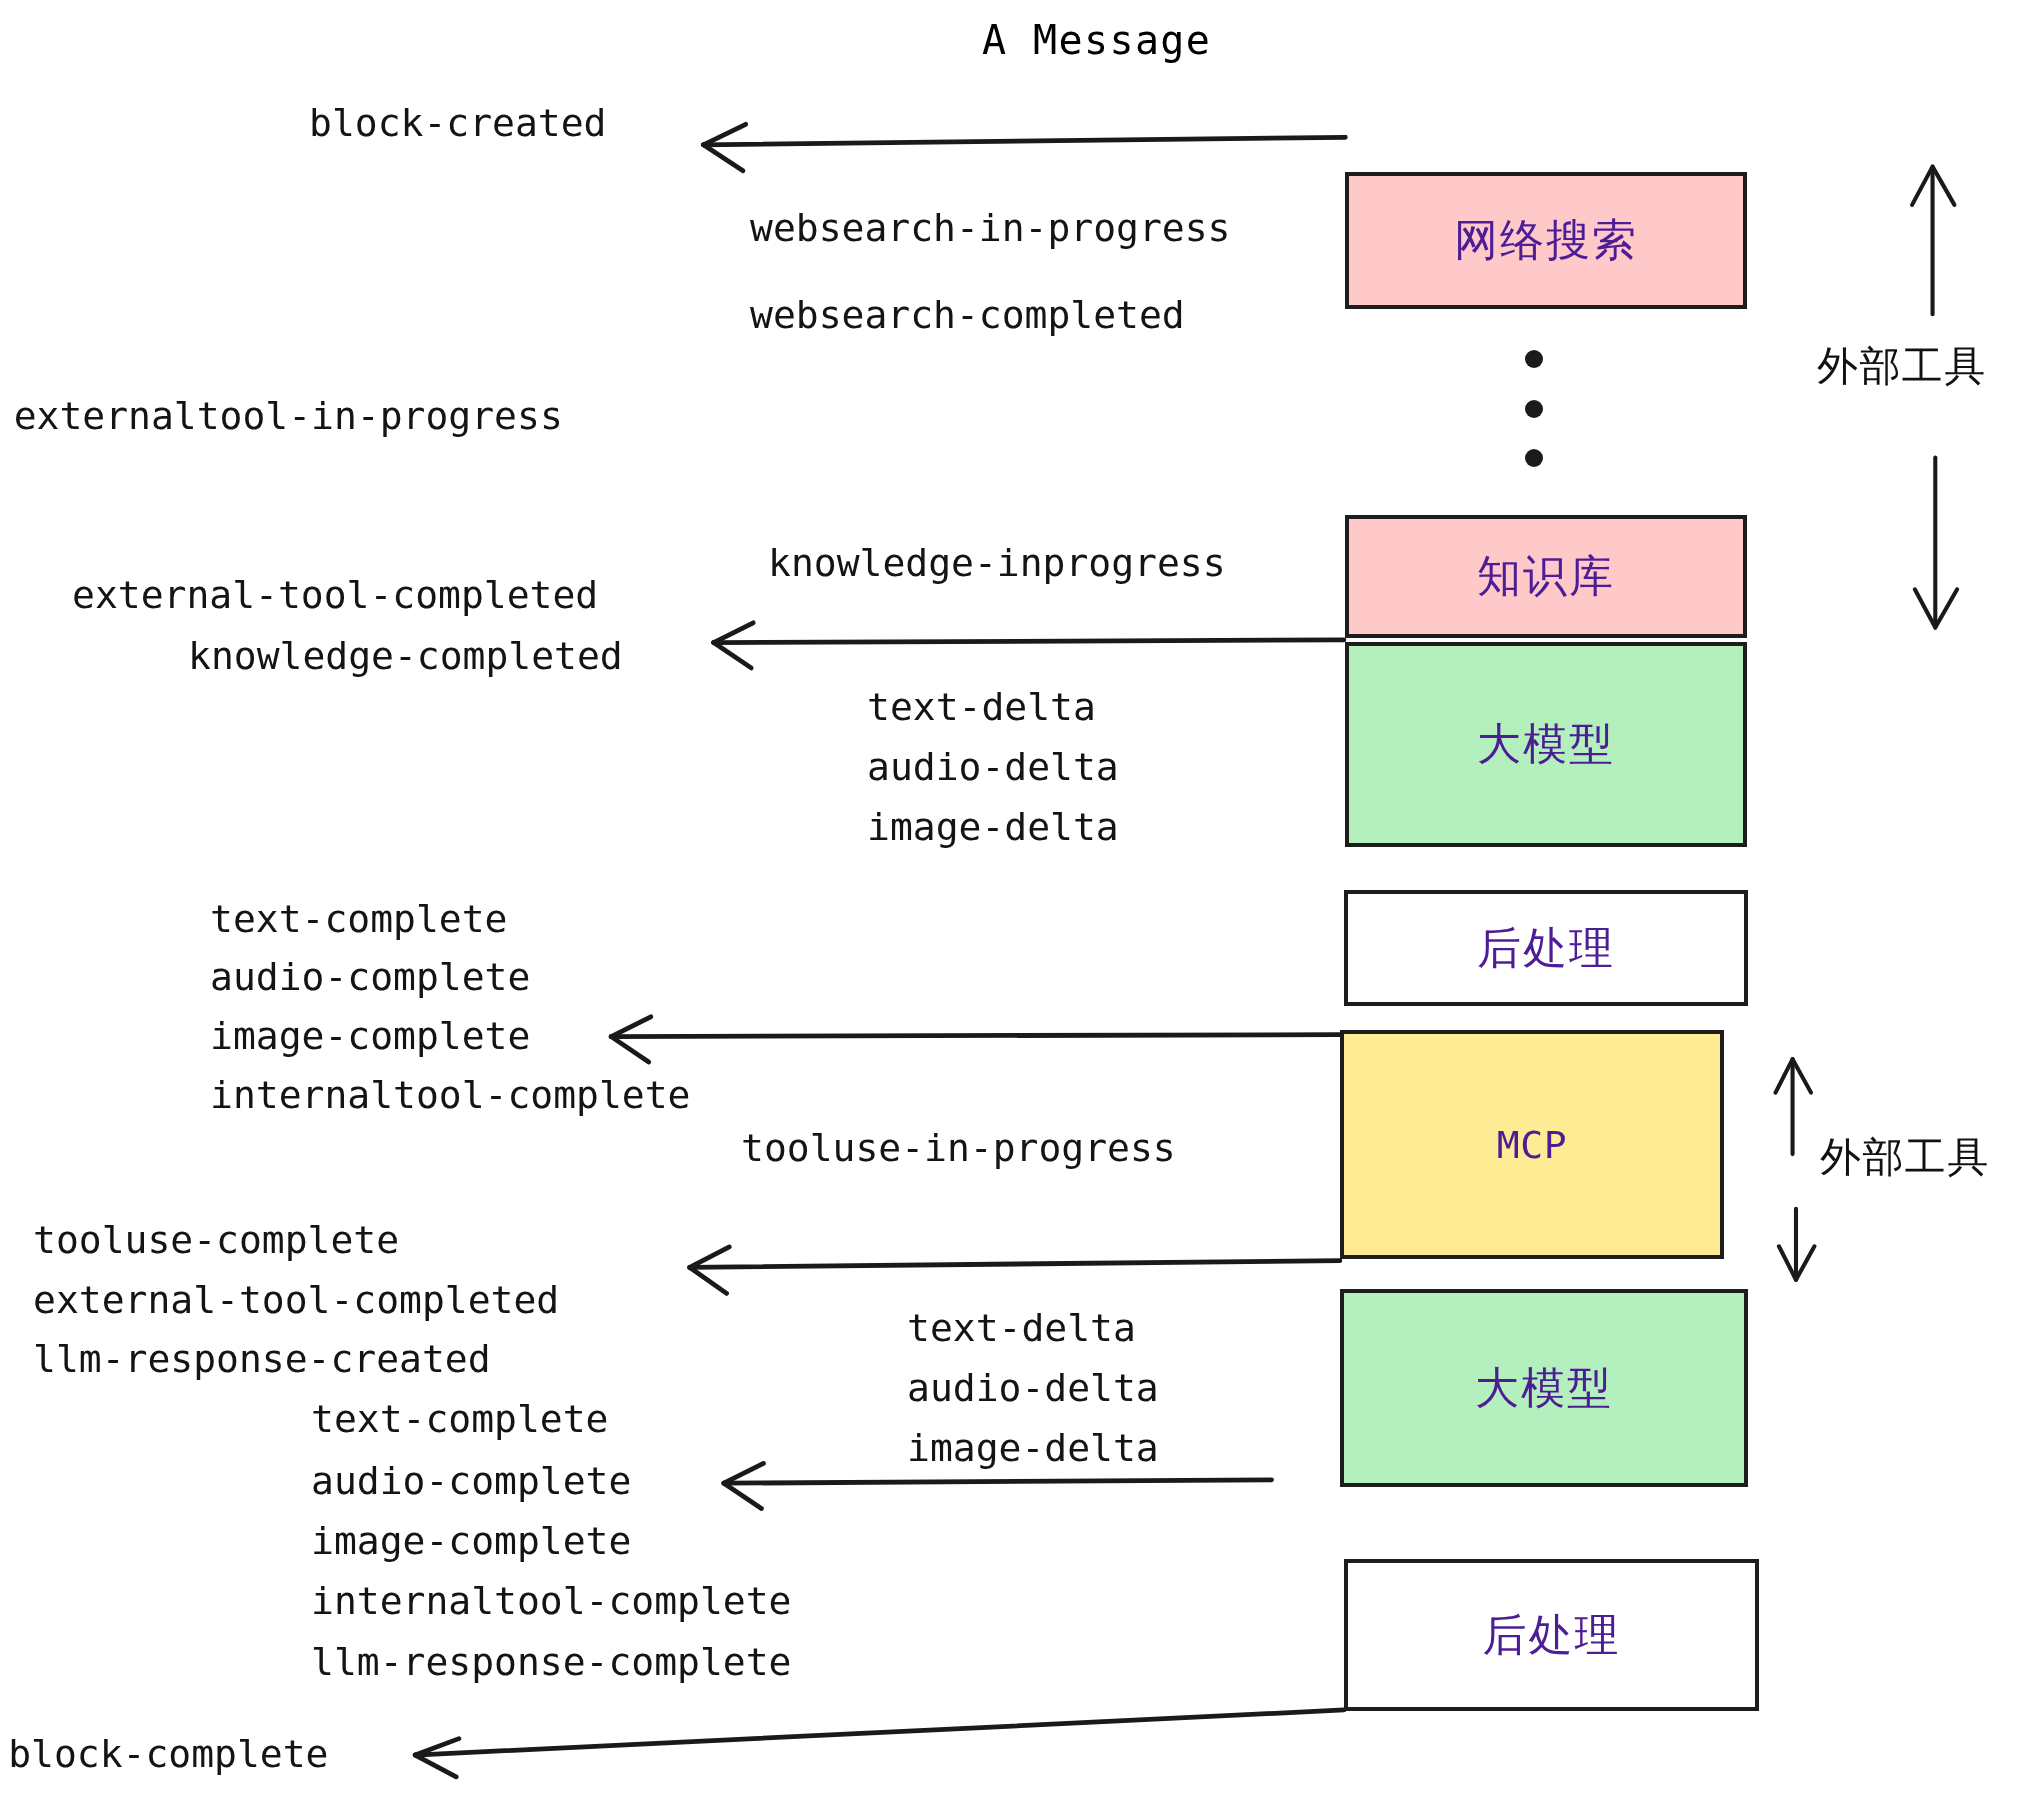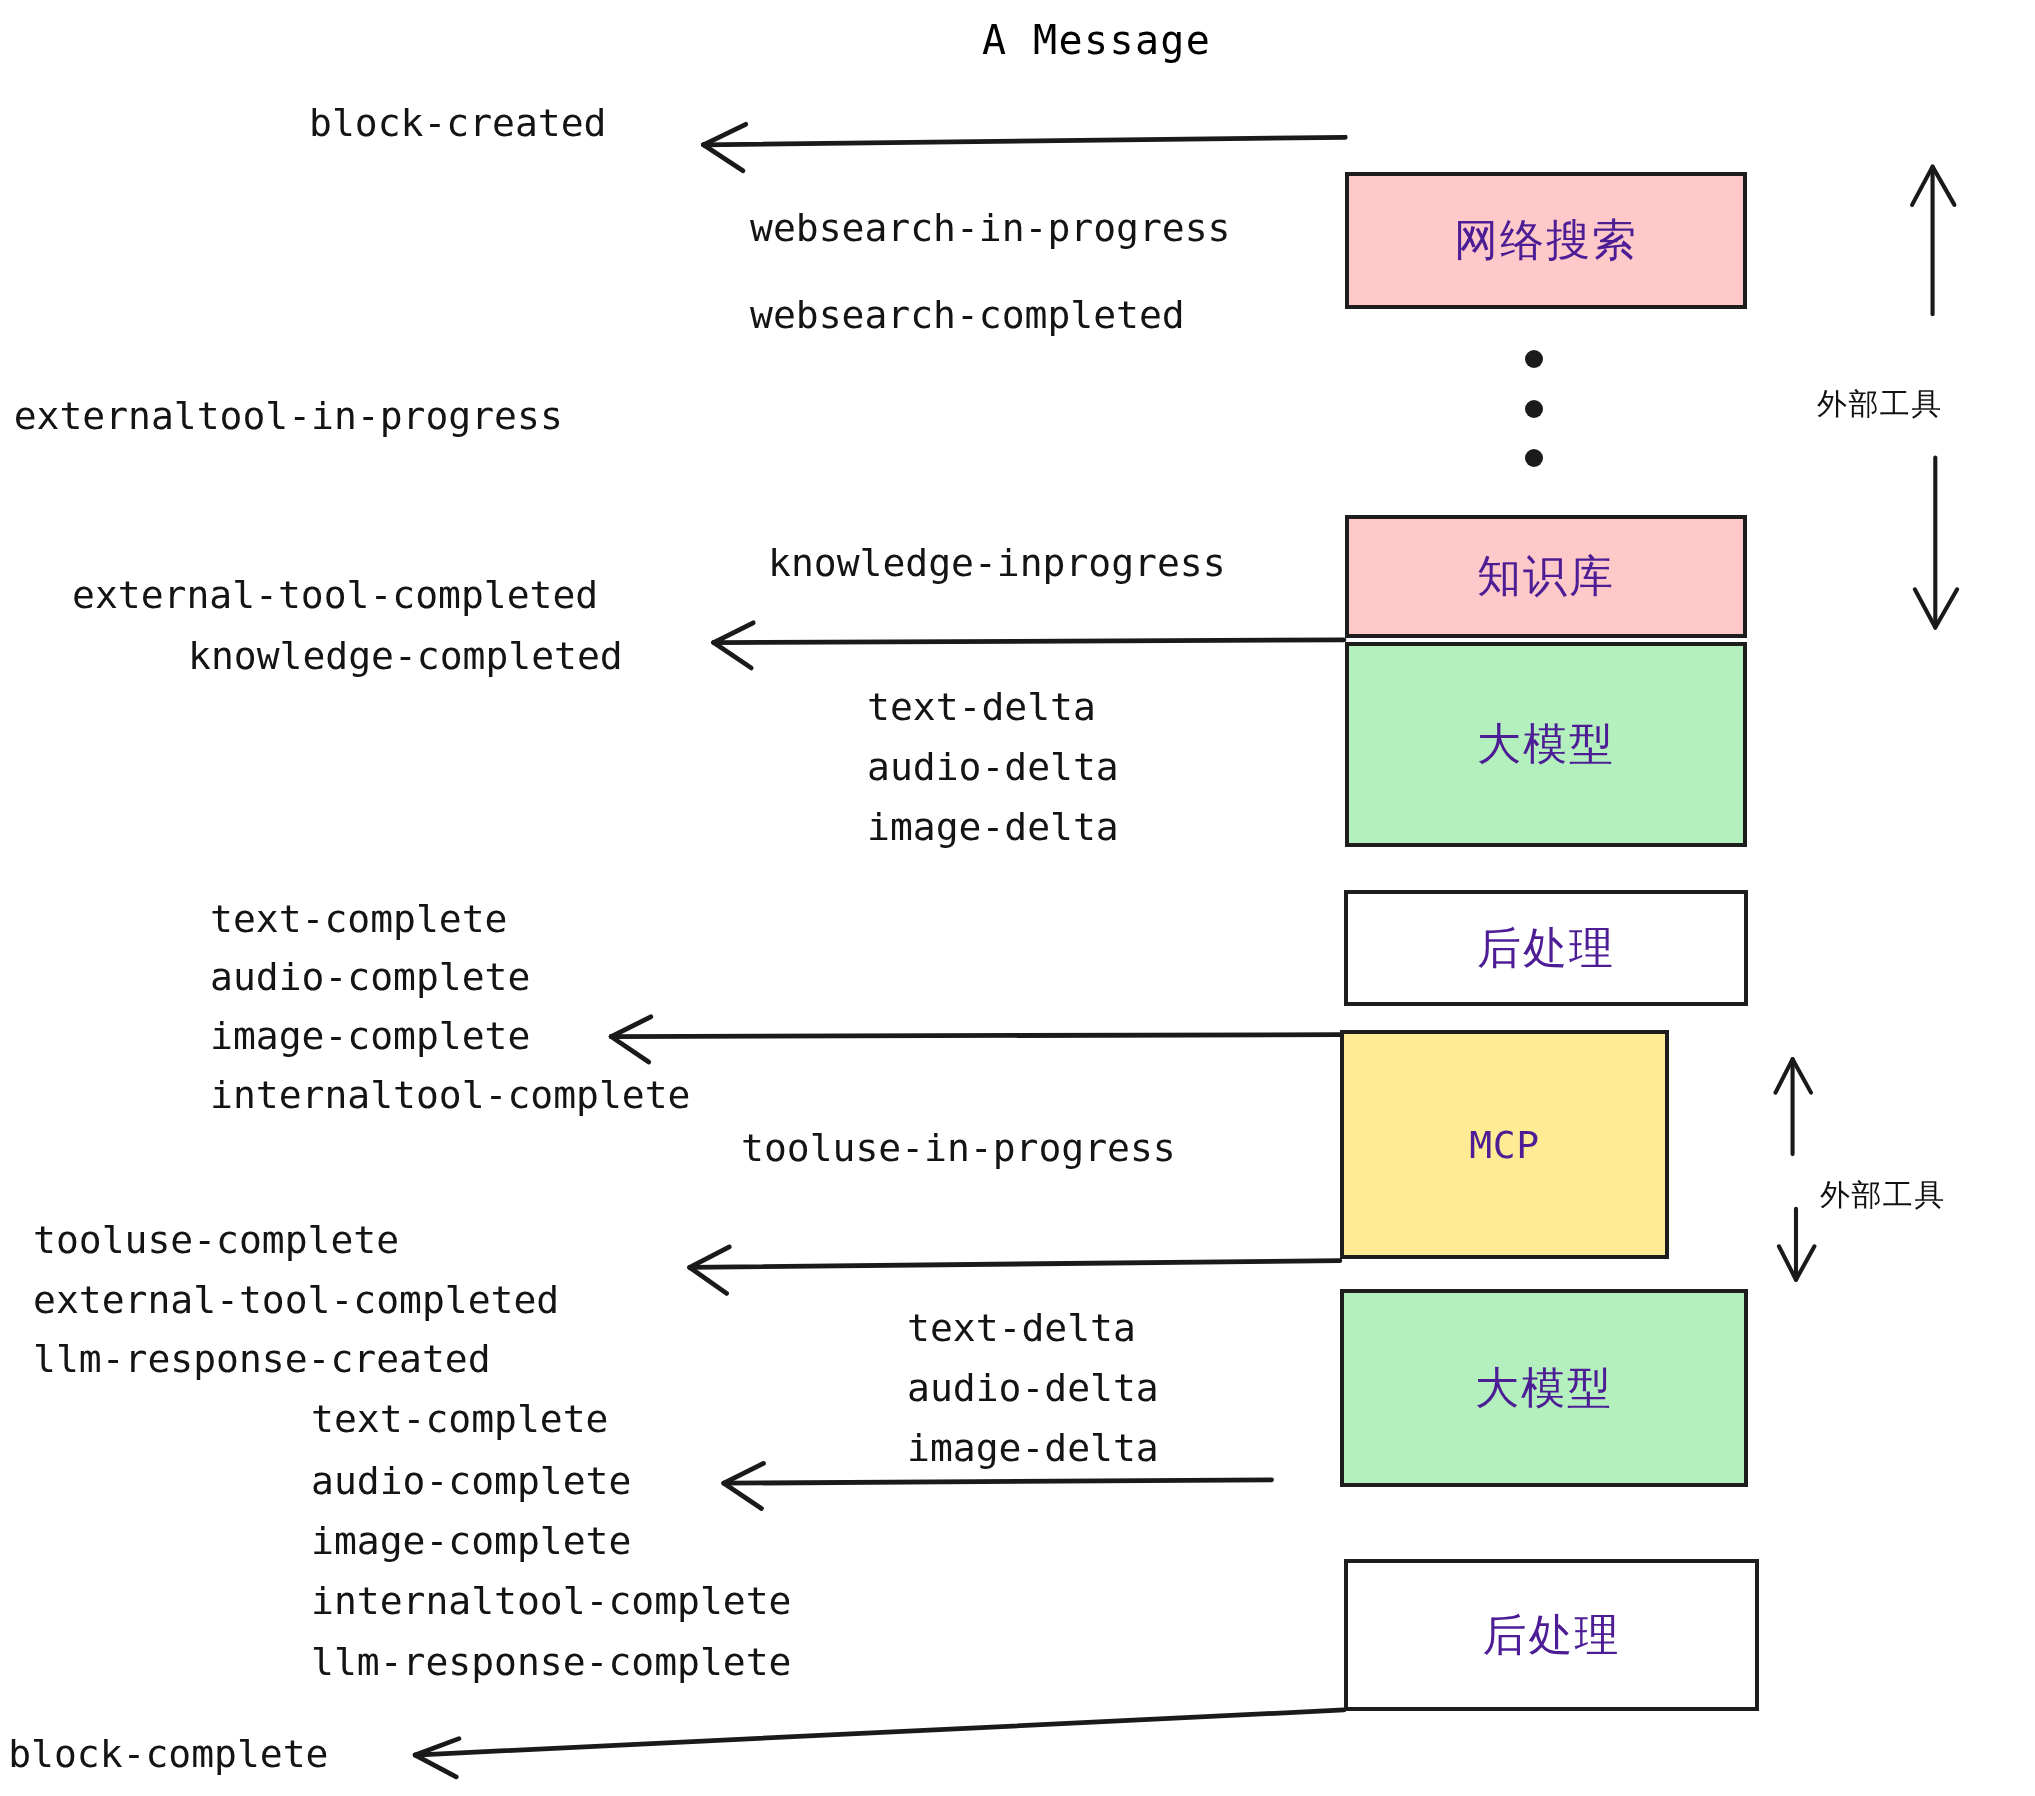--- a/index.html
+++ b/index.html
@@ -45,25 +45,24 @@
     letter-spacing: 2px;
   }
   .box.mono-label {
     font-family: "DejaVu Sans Mono", "Liberation Mono", monospace;
     font-size: 38px;
     letter-spacing: 0.7px;
   }
   .cnlabel {
     position: absolute;
     font-family: "DejaVu Sans", "Liberation Sans", sans-serif;
-    font-size: 30px;
+    font-size: 41px;
     color: #111111;
     white-space: pre;
     letter-spacing: 1.4px;
-    margin-top: 45px;
   }
   .dot {
     position: absolute;
     width: 18px;
     height: 18px;
     border-radius: 50%;
     background: #1b1b1b;
   }
   svg.overlay {
     position: absolute;
@@ -194,21 +193,21 @@
   </div>
 
   <div class="box" style="left:1345px; top:642px; width:402px; height:205px; background:#B4F0BE;">
     <span>大模型</span>
   </div>
 
   <div class="box" style="left:1344px; top:890px; width:404px; height:116px; background:#FFFFFF;">
     <span>后处理</span>
   </div>
 
-  <div class="box mono-label" style="left:1340px; top:1030px; width:329px; height:229px; background:#FFEB94;">
+  <div class="box mono-label" style="left:1340px; top:1030px; width:384px; height:229px; background:#FFEB94;">
     <span>MCP</span>
   </div>
 
   <div class="box" style="left:1340px; top:1289px; width:408px; height:198px; background:#B4F0BE;">
     <span>大模型</span>
   </div>
 
   <div class="box" style="left:1344px; top:1559px; width:415px; height:152px; background:#FFFFFF;">
     <span>后处理</span>
   </div>

